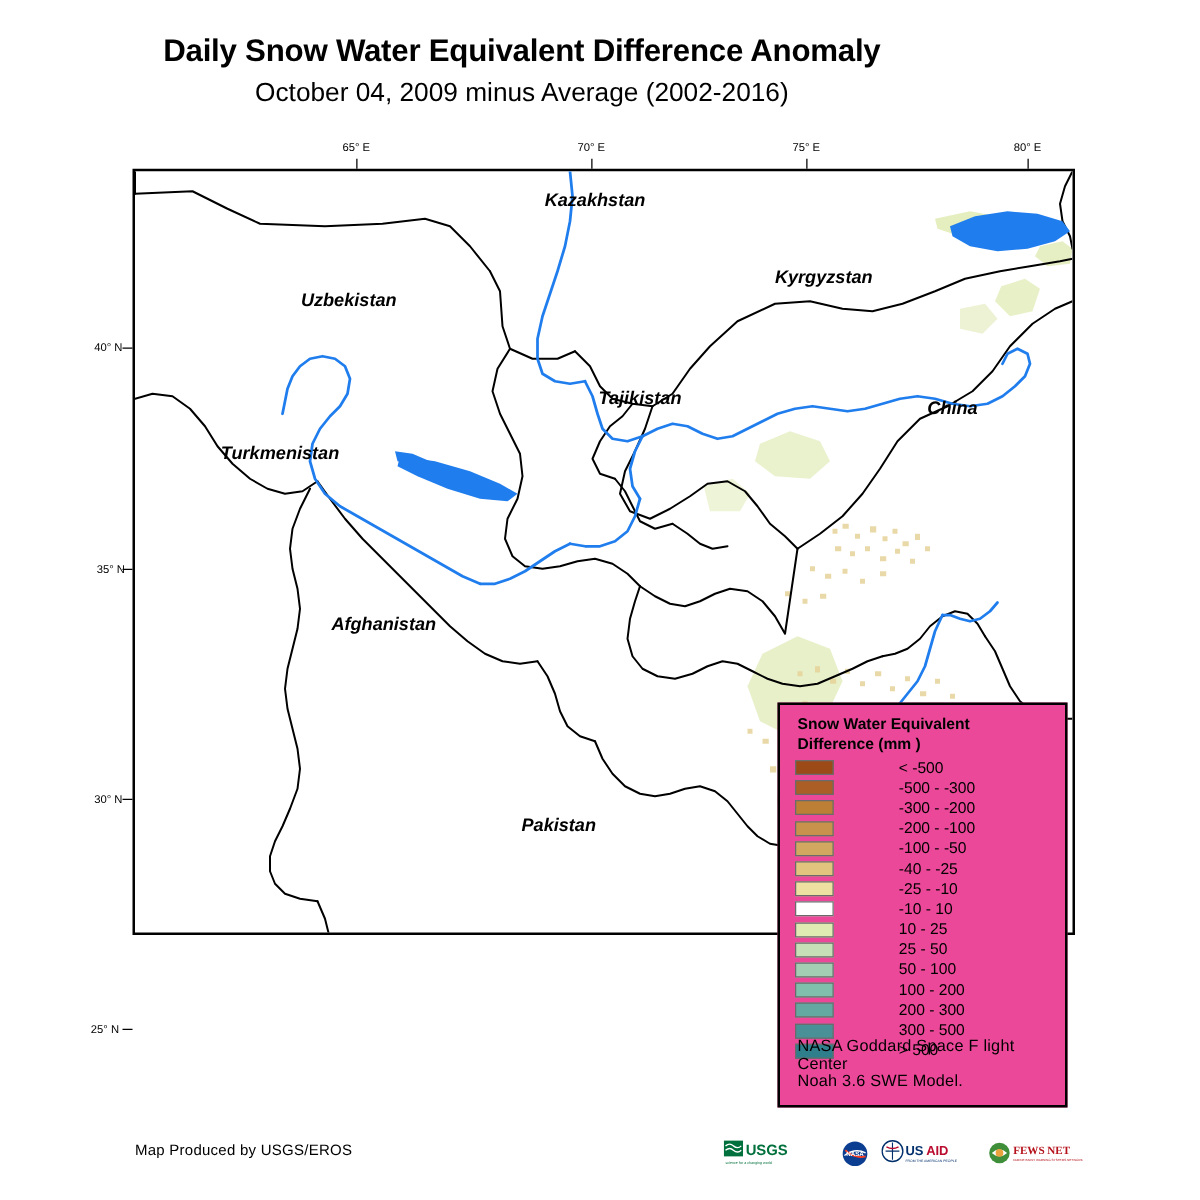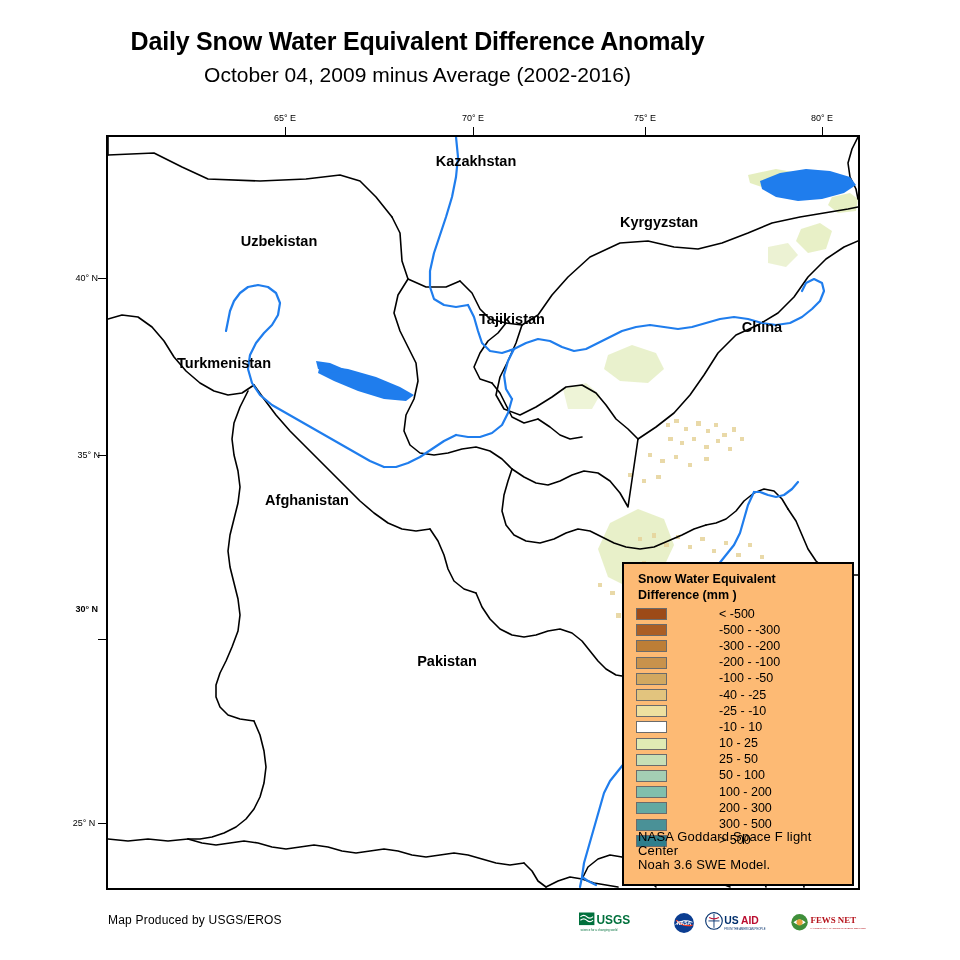--- a/index.html
+++ b/index.html
@@ -37,25 +37,26 @@
     line-height: 26px;
     margin-top: 6px;
   }
 
   
   #map-frame {
     position: absolute;
     left: 106px;
     top: 135px;
     width: 754px;
-    height: 755px;
+    height: 613px;
     border: 2px solid #000000;
     box-sizing: border-box;
     background: #ffffff;
     overflow: hidden;
+    font-style: italic;
   }
   #map-svg { position: absolute; left: 0; top: 0; }
 
   
   .lon-tick-label {
     position: absolute;
     font-size: 9px;
     color: #000000;
     transform: translateX(-50%);
     white-space: nowrap;
@@ -92,21 +93,21 @@
     pointer-events: none;
   }
 
   
   #legend {
     position: absolute;
     left: 622px;
     top: 562px;
     width: 232px;
     height: 324px;
-    background: #fdba74;
+    background: #ec4899;
     border: 2px solid #000000;
     box-sizing: border-box;
     z-index: 30;
   }
   #legend-title {
     position: absolute;
     left: 14px;
     top: 7px;
     width: 205px;
     font-size: 12.5px;
@@ -455,21 +456,21 @@
 <div class="lon-tick-mark" style="left:473px; top:127px;"></div>
 <div class="lon-tick-label" style="left:645px; top:113px;">75° E</div>
 <div class="lon-tick-mark" style="left:645px; top:127px;"></div>
 <div class="lon-tick-label" style="left:822px; top:113px;">80° E</div>
 <div class="lon-tick-mark" style="left:822px; top:127px;"></div>
 
 <div class="lat-tick-label" style="left:70px; top:278px; width:28px;">40° N</div>
 <div class="lat-tick-mark" style="left:98px; top:278px;"></div>
 <div class="lat-tick-label" style="left:72px; top:455px; width:28px;">35° N</div>
 <div class="lat-tick-mark" style="left:98px; top:455px;"></div>
-<div class="lat-tick-label" style="left:70px; top:609px; width:28px;font-weight:bold;">30° N</div>
+<div class="lat-tick-label" style="left:70px; top:639px; width:28px;">30° N</div>
 <div class="lat-tick-mark" style="left:98px; top:639px;"></div>
 <div class="lat-tick-label" style="left:70px; top:823px; width:28px;text-align:center;">25° N</div>
 <div class="lat-tick-mark" style="left:98px; top:823px;"></div>
 
 <div id="legend">
   <div id="legend-title">
     <div>Snow Water Equivalent</div>
     <div>Difference (mm )</div>
   </div>
   <div id="legend-items">

